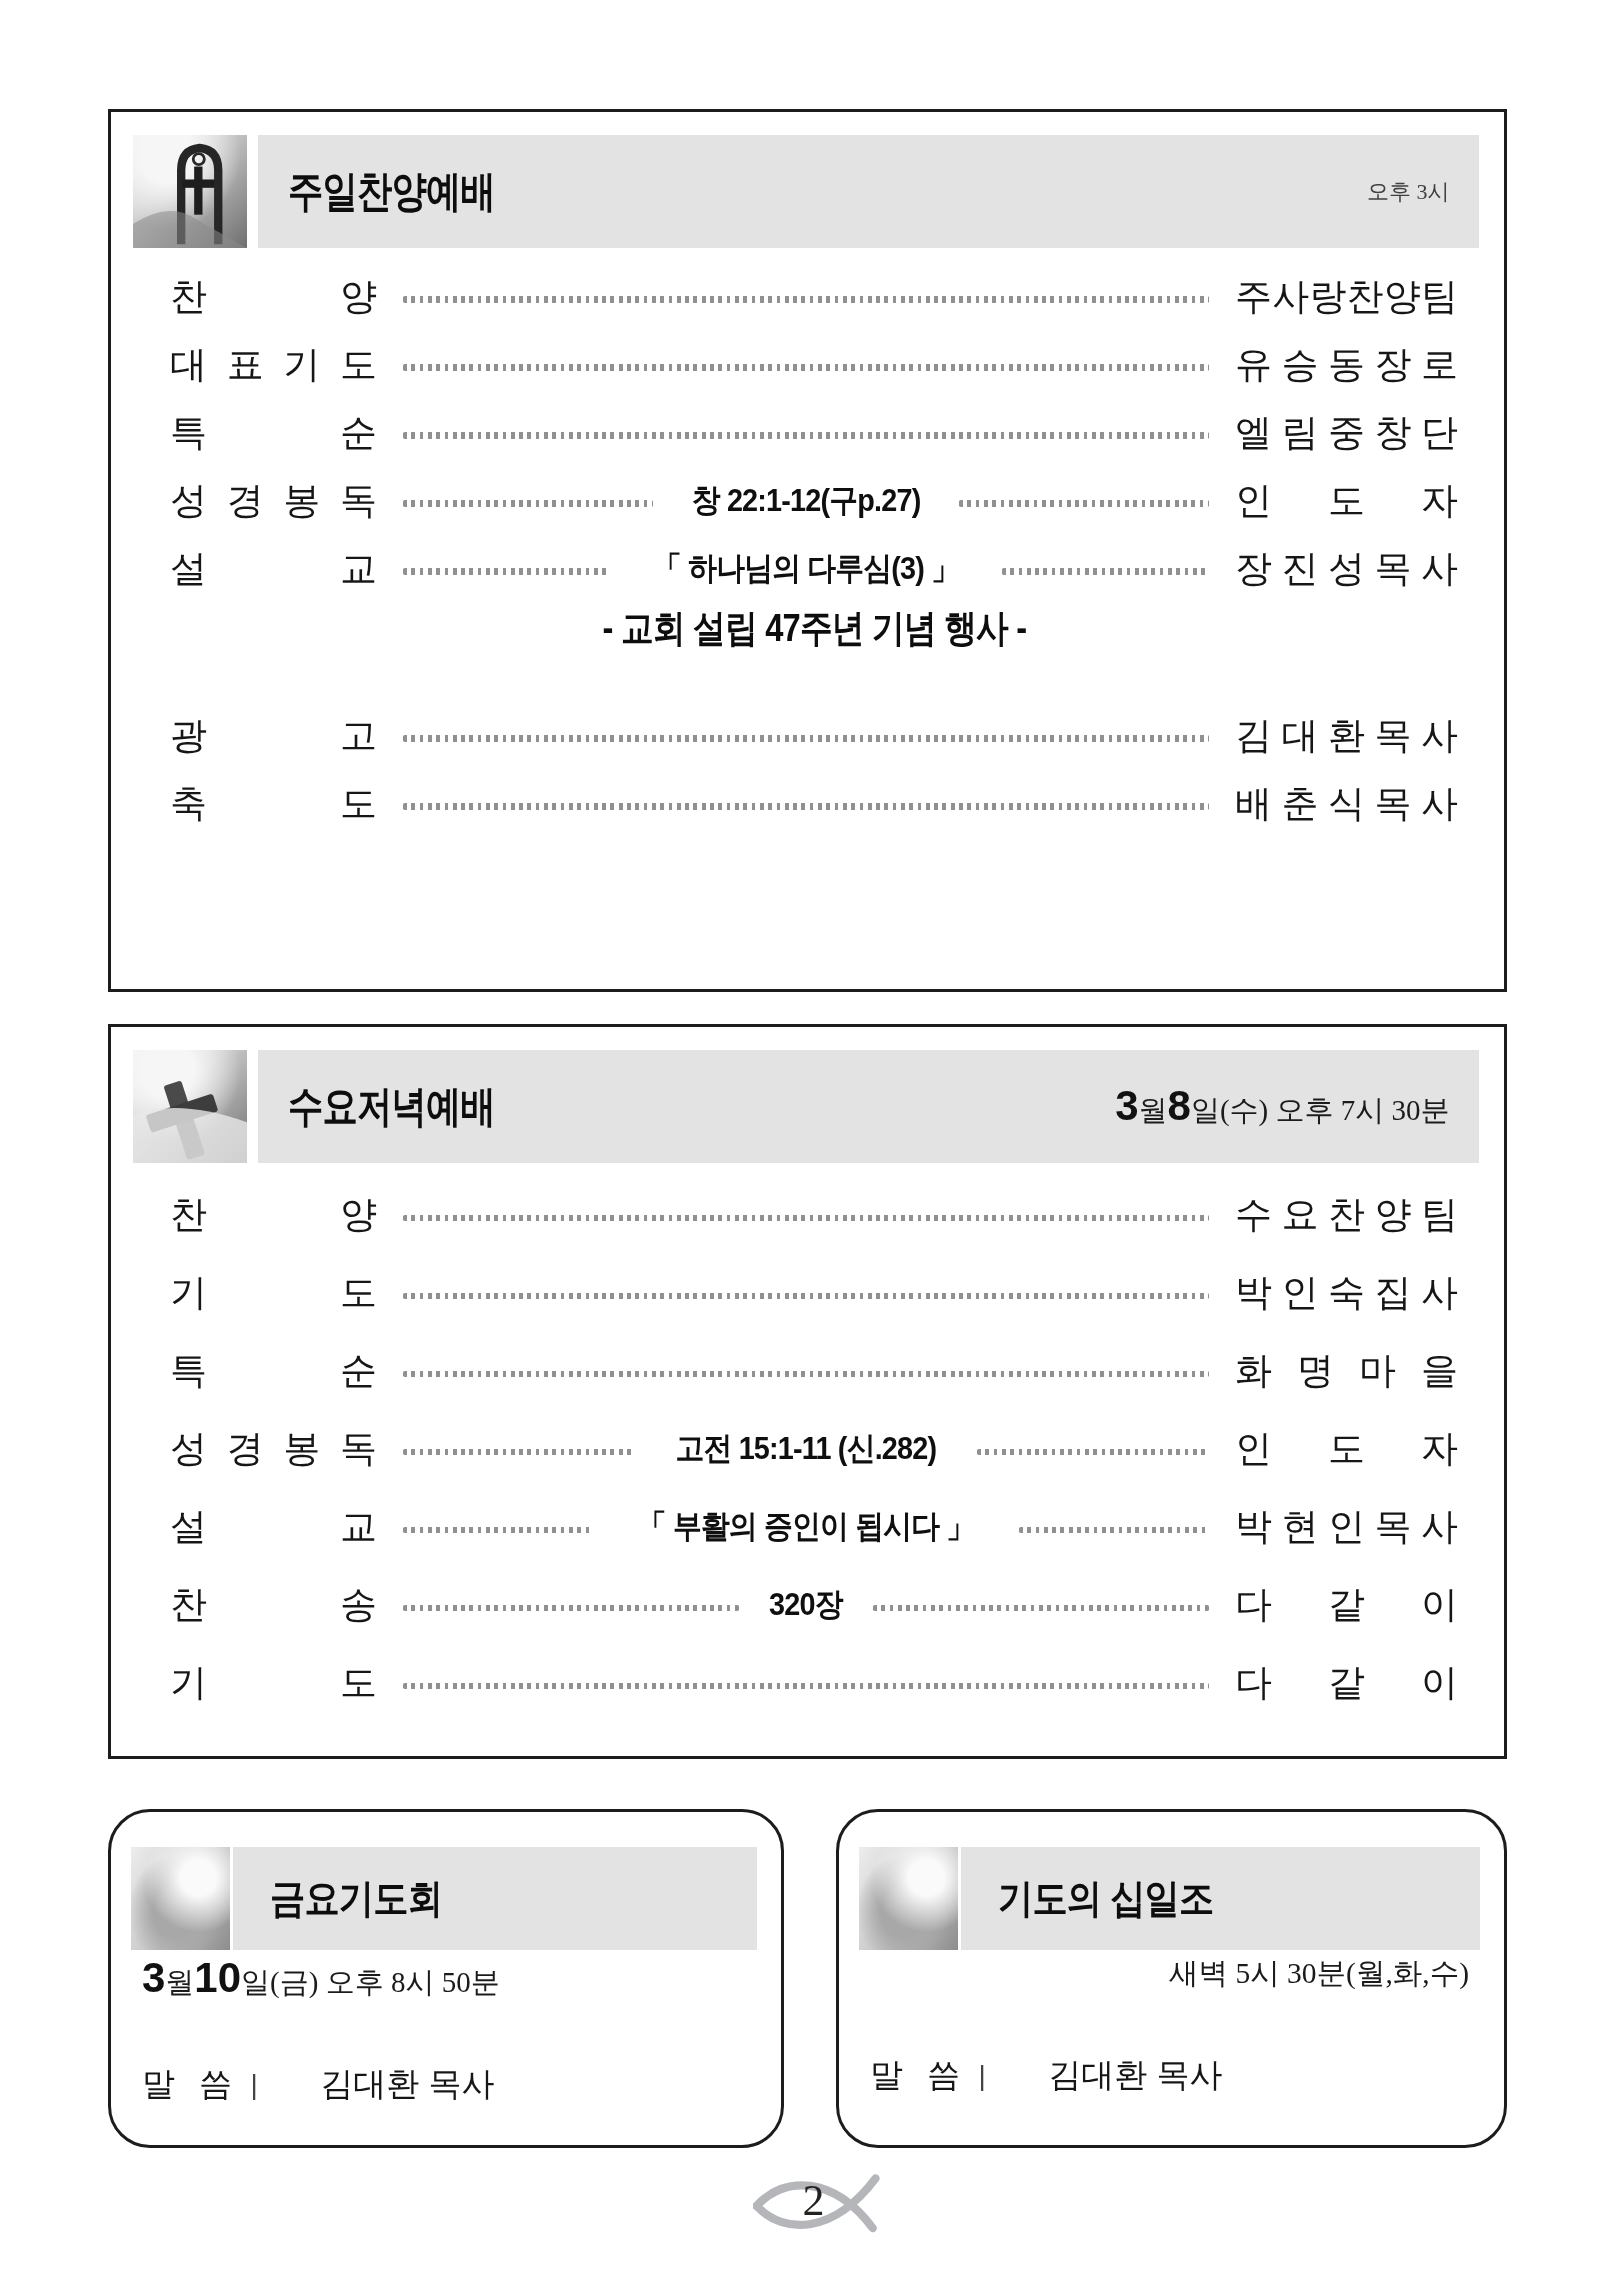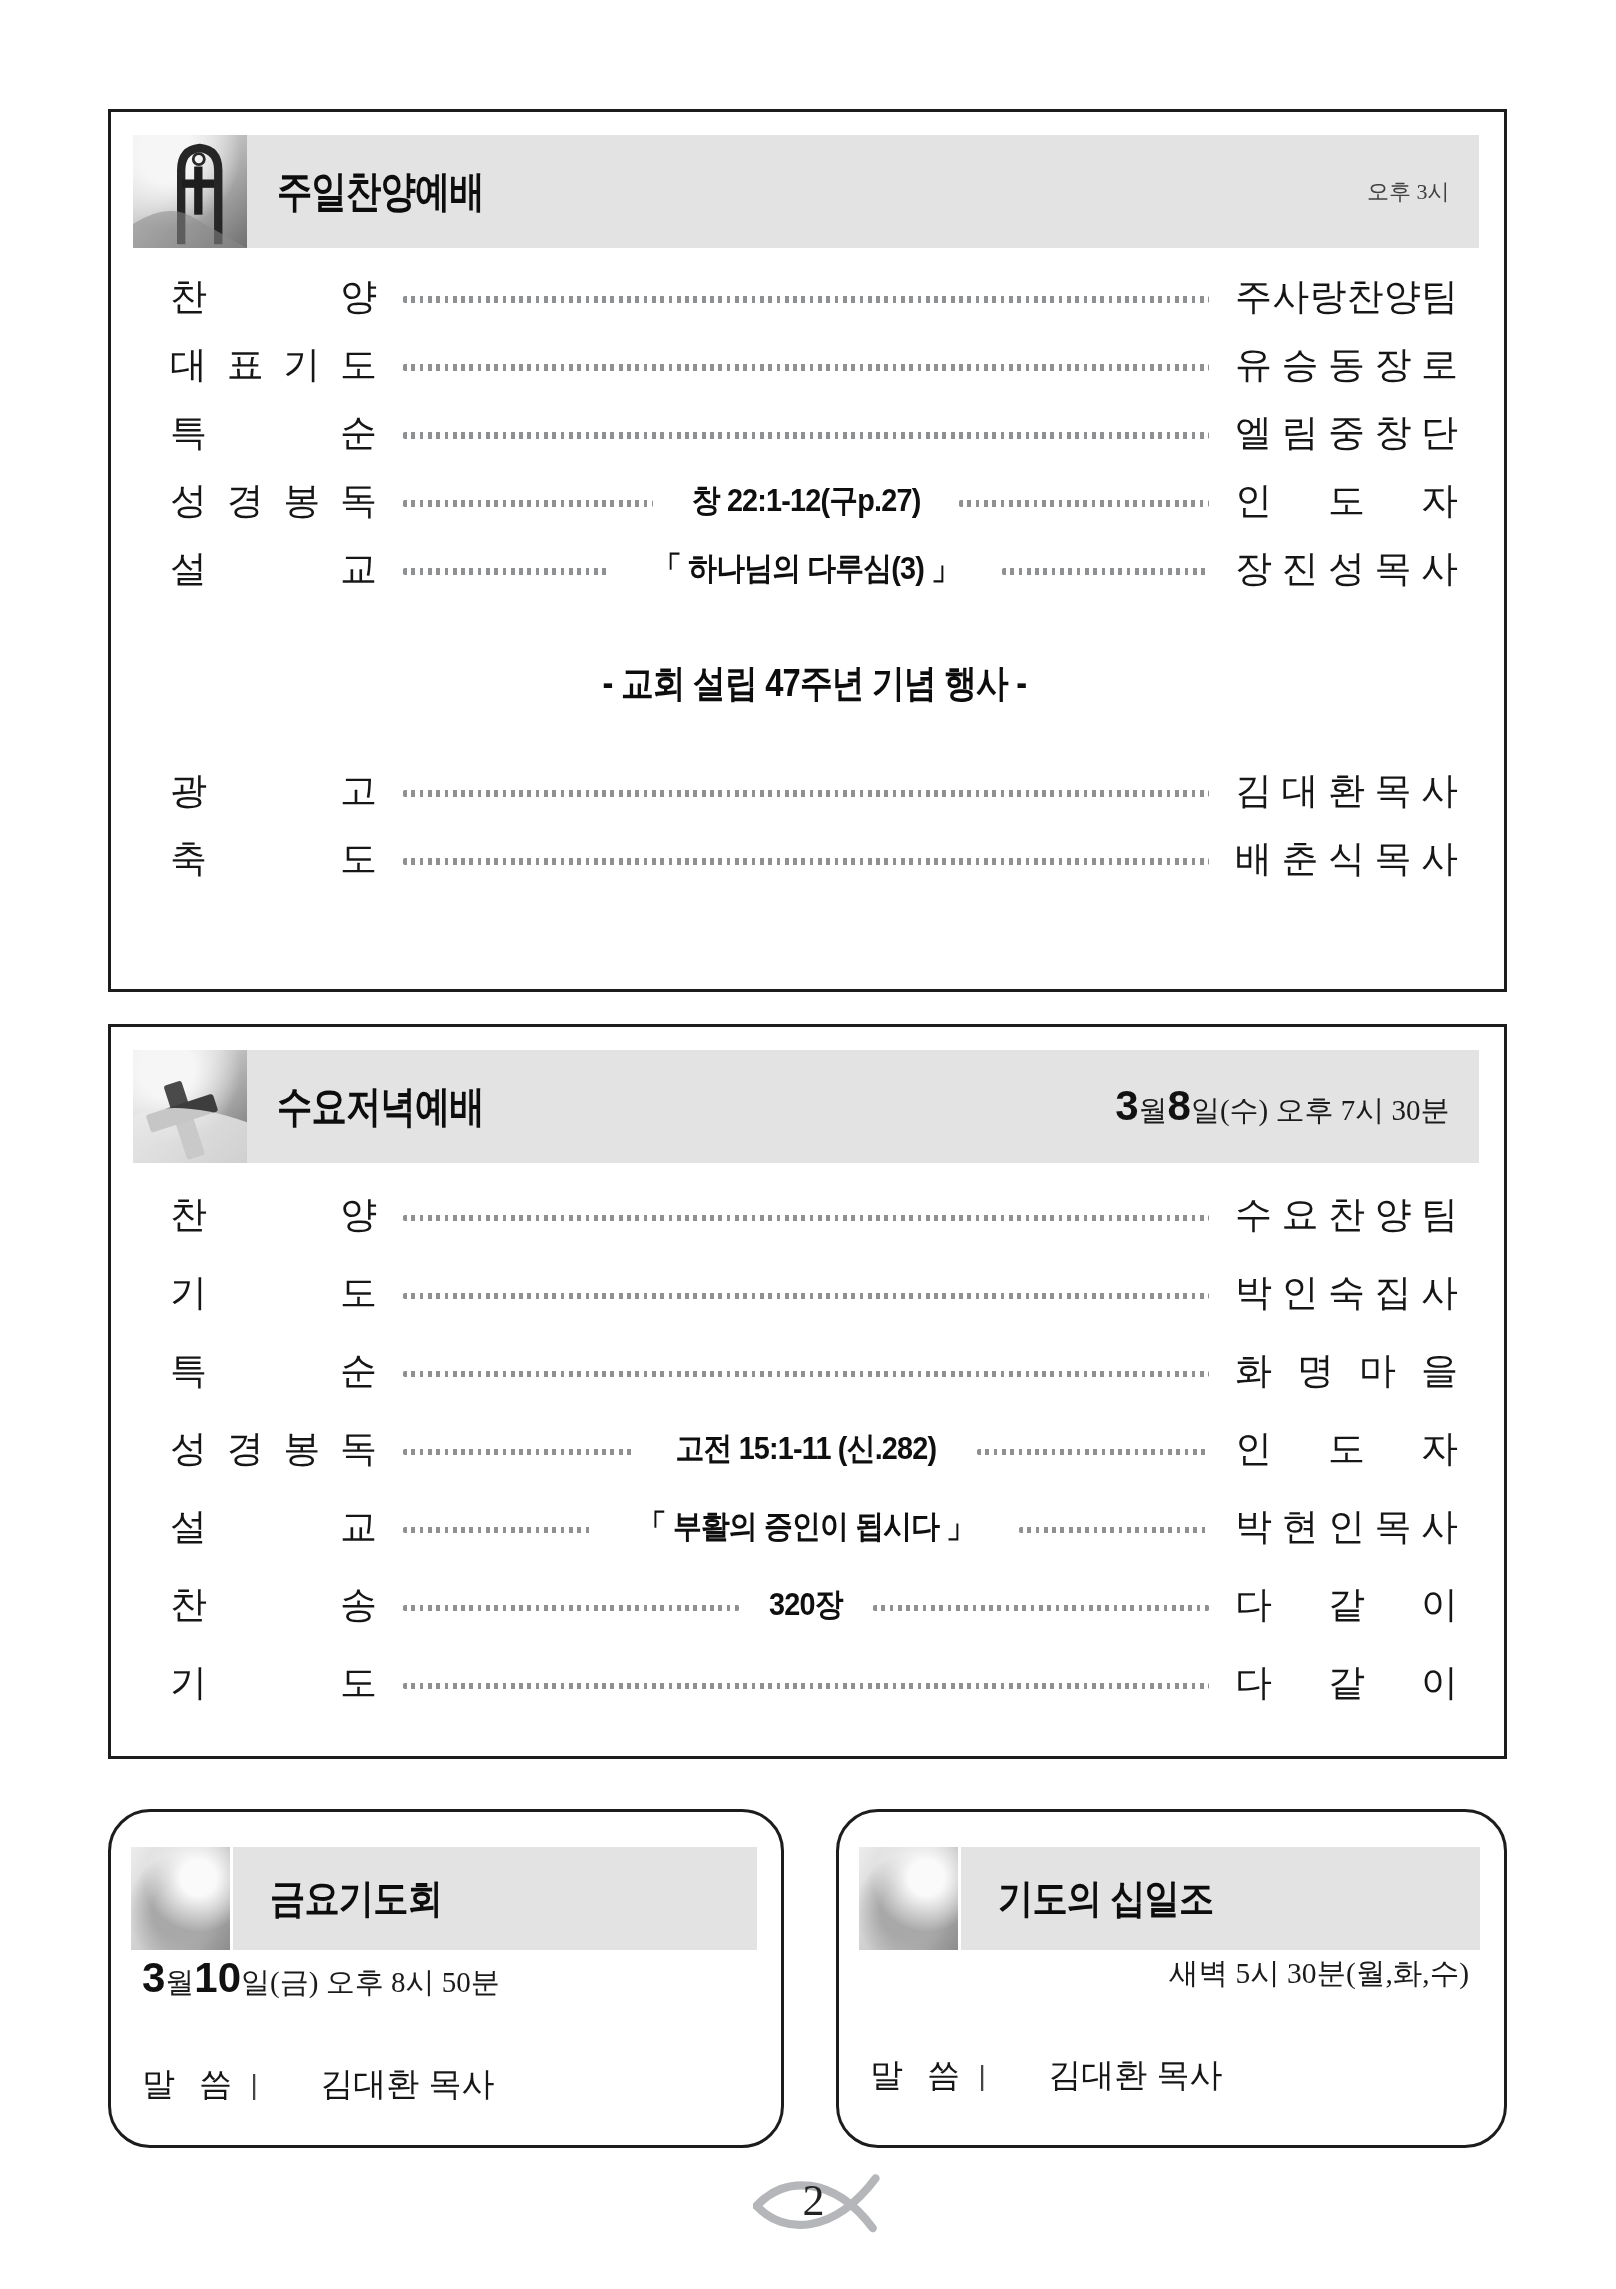--- a/index.html
+++ b/index.html
@@ -20,41 +20,41 @@
   
   .band { position:absolute; top:23px; left:22px; right:25px; height:113px; display:flex; }
   .photo {
     width:114px; height:113px; flex:none; position:relative; overflow:hidden;
     background:
       radial-gradient(circle at 30% 18%, #f6f6f6 0 22%, rgba(246,246,246,0) 60%),
       linear-gradient(135deg, #efefef 0%, #cfcfcf 38%, #9d9d9d 70%, #6f6f6f 100%);
   }
   .photo svg { position:absolute; inset:0; }
   .graybar {
-    flex:1; margin-left:0; background:#e3e3e3; display:flex; align-items:center;
+    flex:1; margin-left:11px; background:#e3e3e3; display:flex; align-items:center;
     padding:0 29.5px;
   }
   .sect-title {
     font-size:43px; font-weight:800; letter-spacing:-0.9px; color:#0d0d0d;
     display:inline-block; transform:scaleX(.82); transform-origin:left center; white-space:nowrap;
   }
   .band-right { margin-left:auto; white-space:nowrap; display:flex; align-items:baseline; }
   .band-time { font-size:22px; color:#404040; }
   .seg-big  { font-family:"Liberation Sans", sans-serif; font-weight:700; font-size:42px; color:#111; }
   .seg-small{ font-family:"Liberation Serif", serif; font-size:29px; color:#1b1b1b; }
 
   
   .content { position:absolute; left:59px; right:46px; top:136px; }
   .subtitle, .event-title {
     text-align:center; font-weight:800; font-size:38px; letter-spacing:-0.9px; color:#0d0d0d;
   }
   .subtitle > span, .event-title > span { display:inline-block; transform:scaleX(.86); white-space:nowrap; }
   #box-sunday .subtitle { margin-top:35px; }
   #box-sunday .rows-1 { margin-top:14.8px; }
-  #box-sunday .event-title { margin-top:55px; }
+  #box-sunday .event-title { }
   #box-sunday .rows-2 { margin-top:48px; }
   #box-wednesday .rows-1 { margin-top:13px; }
 
   .order-row { display:flex; align-items:center; height:68px; }
   #box-wednesday .order-row { height:78px; }
   .order-label {
     width:207px; flex:none; display:flex; justify-content:space-between;
     font-size:37px; font-weight:400; color:#161616;
   }
   .order-name {

